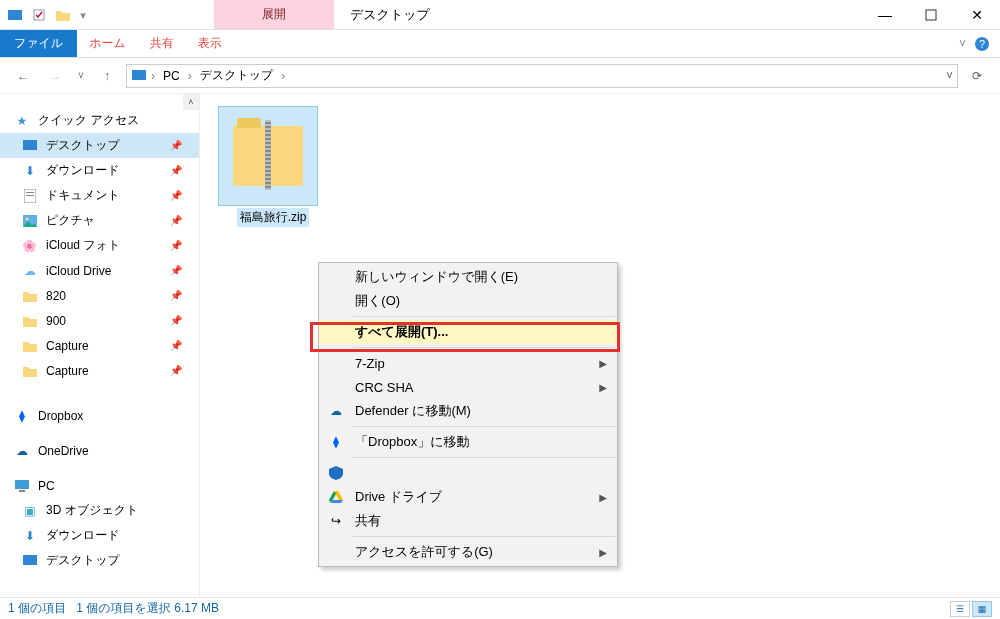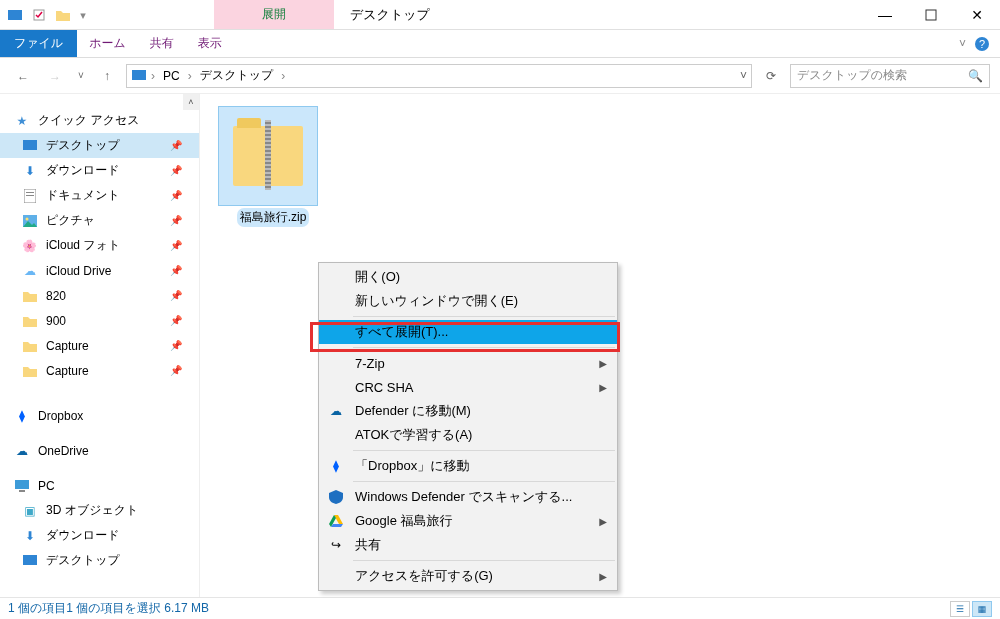--- a/index.html
+++ b/index.html
@@ -2,29 +2,29 @@
 <html><head>
 <meta charset="utf-8">
 <style>
 * { box-sizing: border-box; margin: 0; padding: 0; font-family: "Yu Gothic UI", "Meiryo", sans-serif; }
 html, body { width: 1000px; height: 619px; overflow: hidden; background: #fff; font-size: 12px; color: #000; }
 
 
 .titlebar { height: 30px; display: flex; align-items: stretch; border-bottom: 1px solid #e0e0e0; }
 .qat { display: flex; align-items: center; padding: 0 4px; gap: 2px; height: 30px; }
 .qat .sq { width: 22px; height: 22px; display:flex; align-items:center; justify-content:center; }
-.tab-context { background:#fbd4e0; color:#15803d; width:120px; display:flex; align-items:center; justify-content:center; font-size:12px; }
+.tab-context { background:#fbd4e0; color:#7f1d1d; width:120px; display:flex; align-items:center; justify-content:center; font-size:12px; }
 .title-text { flex:1; display:flex; align-items:center; padding-left:16px; font-size:13px; }
 .winctrls { display:flex; align-items:stretch; }
 .winctrls div { width:46px; display:flex; align-items:center; justify-content:center; font-size:14px; }
 
 
 .ribbon { height: 28px; display:flex; align-items:stretch; border-bottom:1px solid #ddd; }
 .ribbon .file { background:#1979ca; color:#fff; padding: 0 14px; display:flex; align-items:center; font-size:12px; }
-.ribbon .tab { padding: 0 12px; display:flex; align-items:center; color:#701a75; font-size:12px; }
+.ribbon .tab { padding: 0 12px; display:flex; align-items:center; color:#ef4444; font-size:12px; }
 .ribbon .tab.context { color:#777; border:1px solid #e8c6d0; background:#fff; }
 .ribbon .right { margin-left:auto; display:flex; align-items:center; gap:8px; padding-right:10px; color:#1979ca; }
 
 
 .navbar { height:36px; display:flex; align-items:center; gap:6px; padding:0 10px; border-bottom:1px solid #eee; }
 .navbar .navbtn { width:26px; height:26px; display:flex; align-items:center; justify-content:center; color:#666; }
 .addrbar { flex:1; height:24px; border:1px solid #ccc; display:flex; align-items:center; padding:0 4px; gap:4px; font-size:12px; }
 .addrbar .crumb { padding:0 4px; }
 .addrbar .sep { color:#888; }
 .addrbar .spacer { flex:1; }
@@ -40,33 +40,33 @@
 .navitem .pin { margin-left:auto; margin-right:16px; color:#888; font-size:10px; }
 .ic { width:16px; height:16px; display:inline-flex; align-items:center; justify-content:center; font-size:12px; }
 
 
 .content { flex:1; position:relative; padding:12px 18px; }
 .fileitem { width:110px; text-align:center; }
 .fileitem .thumb { width:100px; height:100px; background:#cbe7fb; border:1px solid #8fc9ef; display:flex; align-items:center; justify-content:center; margin-bottom:2px; }
 .zipfolder { width:70px; height:60px; background:#f9d77e; position:relative; border-radius:2px; }
 .zipfolder:before { content:""; position:absolute; top:-8px; left:4px; width:24px; height:10px; background:#f0c95e; border-radius:2px 2px 0 0; }
 .zipfolder .zipper { position:absolute; left:50%; top:-6px; width:6px; height:70px; transform:translateX(-50%); background:repeating-linear-gradient(#bbb,#bbb 2px,#888 2px,#888 4px); }
-.fname { font-size:12px; display:inline-block; background:#cbe7fb; padding:1px 3px;border-radius:7px; }
+.fname { font-size:12px; display:inline-block; background:#cbe7fb; padding:1px 3px; }
 
 
 .ctxmenu { position:absolute; left:318px; top:168px; width:300px; background:#f2f2f2; border:1px solid #bcbcbc; box-shadow:3px 3px 4px rgba(0,0,0,.2); font-size:13px; padding:2px 0; }
 .ctxmenu .mi { height:24px; display:flex; align-items:center; padding-left:36px; padding-right:10px; position:relative; }
 .ctxmenu .mi .micon { position:absolute; left:8px; width:18px; height:18px; display:flex; align-items:center; justify-content:center; font-size:12px; }
 .ctxmenu .mi .arrow { margin-left:auto; font-size:10px; color:#555; }
 .ctxmenu .sep { height:1px; background:#d8d8d8; margin:3px 2px 3px 34px; }
-.ctxmenu .hl { background:#0ea5e9; }
+.ctxmenu .hl { background:#fef9c3;font-weight:bold; }
 .redframe { position:absolute; border:3px solid #e53030; pointer-events:none; }
 
 
-.statusbar { height:22px; border-top:1px solid #e5e5e5; display:flex; align-items:center; padding: 0 8px; font-size:12px; color:#1367a8; }
+.statusbar { height:22px; border-top:1px solid #e5e5e5; display:flex; align-items:center; padding: 0 8px; font-size:12px; color:#1367a8; gap:10px; }
 .statusbar .viewbtns { margin-left:auto; display:flex; gap:2px; }
 .statusbar .vb { width:20px; height:16px; border:1px solid #ccc; display:flex; align-items:center; justify-content:center; font-size:9px; }
 .statusbar .vb.active { background:#cde7f7; border-color:#8fc9ef; }
 
 svg { display:block; }
 </style>
 </head>
 <body>
 
 <div class="titlebar">
@@ -133,24 +133,20 @@
       </span>
     <span class="sep">›</span>
     <span class="crumb">PC</span>
     <span class="sep">›</span>
     <span class="crumb">デスクトップ</span>
     <span class="sep">›</span>
     <span class="spacer"></span>
     <span style="color:#666;">˅</span>
   </div>
   <div class="navbtn">⟳</div>
-  <div class="searchbox">
-    <span>デスクトップの検索</span>
-    <span style="color:#888;">🔍</span>
-  </div>
 </div>
 
 <div class="body">
   <div class="sidebar">
     <div class="scrollup">˄</div>
     <div style="height:10px;"></div>
     <div class="navitem group">
       <span class="ic" style="color:#3f8fd6;">★</span>
       <span>クイック アクセス</span>
     </div>
@@ -281,68 +277,64 @@
         <div class="zipfolder">
             <div class="zipper"></div>
           </div>
       </div>
       <span class="fname">福島旅行.zip</span>
     </div>
   </div>
 
   <div class="ctxmenu">
     <div class="mi">
+        <span>新しいウィンドウで開く(E)</span>
+      </div>
+    <div class="mi">
         <span>開く(O)</span>
-      </div>
-    <div class="mi">
-        <span>新しいウィンドウで開く(E)</span>
       </div>
     <div class="sep"></div>
     <div class="mi hl">
         <span>すべて展開(T)...</span>
       </div>
     <div class="sep"></div>
     <div class="mi">
         <span>7-Zip</span>
         <span class="arrow">▶</span>
       </div>
     <div class="mi">
         <span>CRC SHA</span>
         <span class="arrow">▶</span>
       </div>
     <div class="mi">
         <span class="micon" style="color:#0a64a4;">☁</span>
         <span>Defender に移動(M)</span>
-      </div>
-    <div class="mi">
-        <span>ATOKで学習する(A)</span>
       </div>
     <div class="sep"></div>
     <div class="mi">
         <span class="micon" style="color:#0061ff;">⧫</span>
         <span>「Dropbox」に移動</span>
       </div>
     <div class="sep"></div>
     <div class="mi">
         <span class="micon">
           <svg width="14" height="14">
             <path d="M7 0l7 3v4c0 4-3 6-7 7-4-1-7-3-7-7V3z" fill="#1e6fc1"></path>
           </svg>
         </span>
-        <span>Windows Defender でスキャンする...</span>
       </div>
     <div class="mi">
         <span class="micon">
           <svg width="14" height="12">
             <path d="M5 0h4l5 9h-4z" fill="#fbbc04"></path>
             <path d="M5 0L0 9l2 3 5-9z" fill="#0f9d58"></path>
             <path d="M2 12h10l2-3H4z" fill="#4285f4"></path>
           </svg>
         </span>
-        <span>Google 福島旅行</span>
+        <span>Drive ドライブ</span>
         <span class="arrow">▶</span>
       </div>
     <div class="mi">
         <span class="micon">↪</span>
         <span>共有</span>
       </div>
     <div class="sep"></div>
     <div class="mi">
         <span>アクセスを許可する(G)</span>
         <span class="arrow">▶</span>

